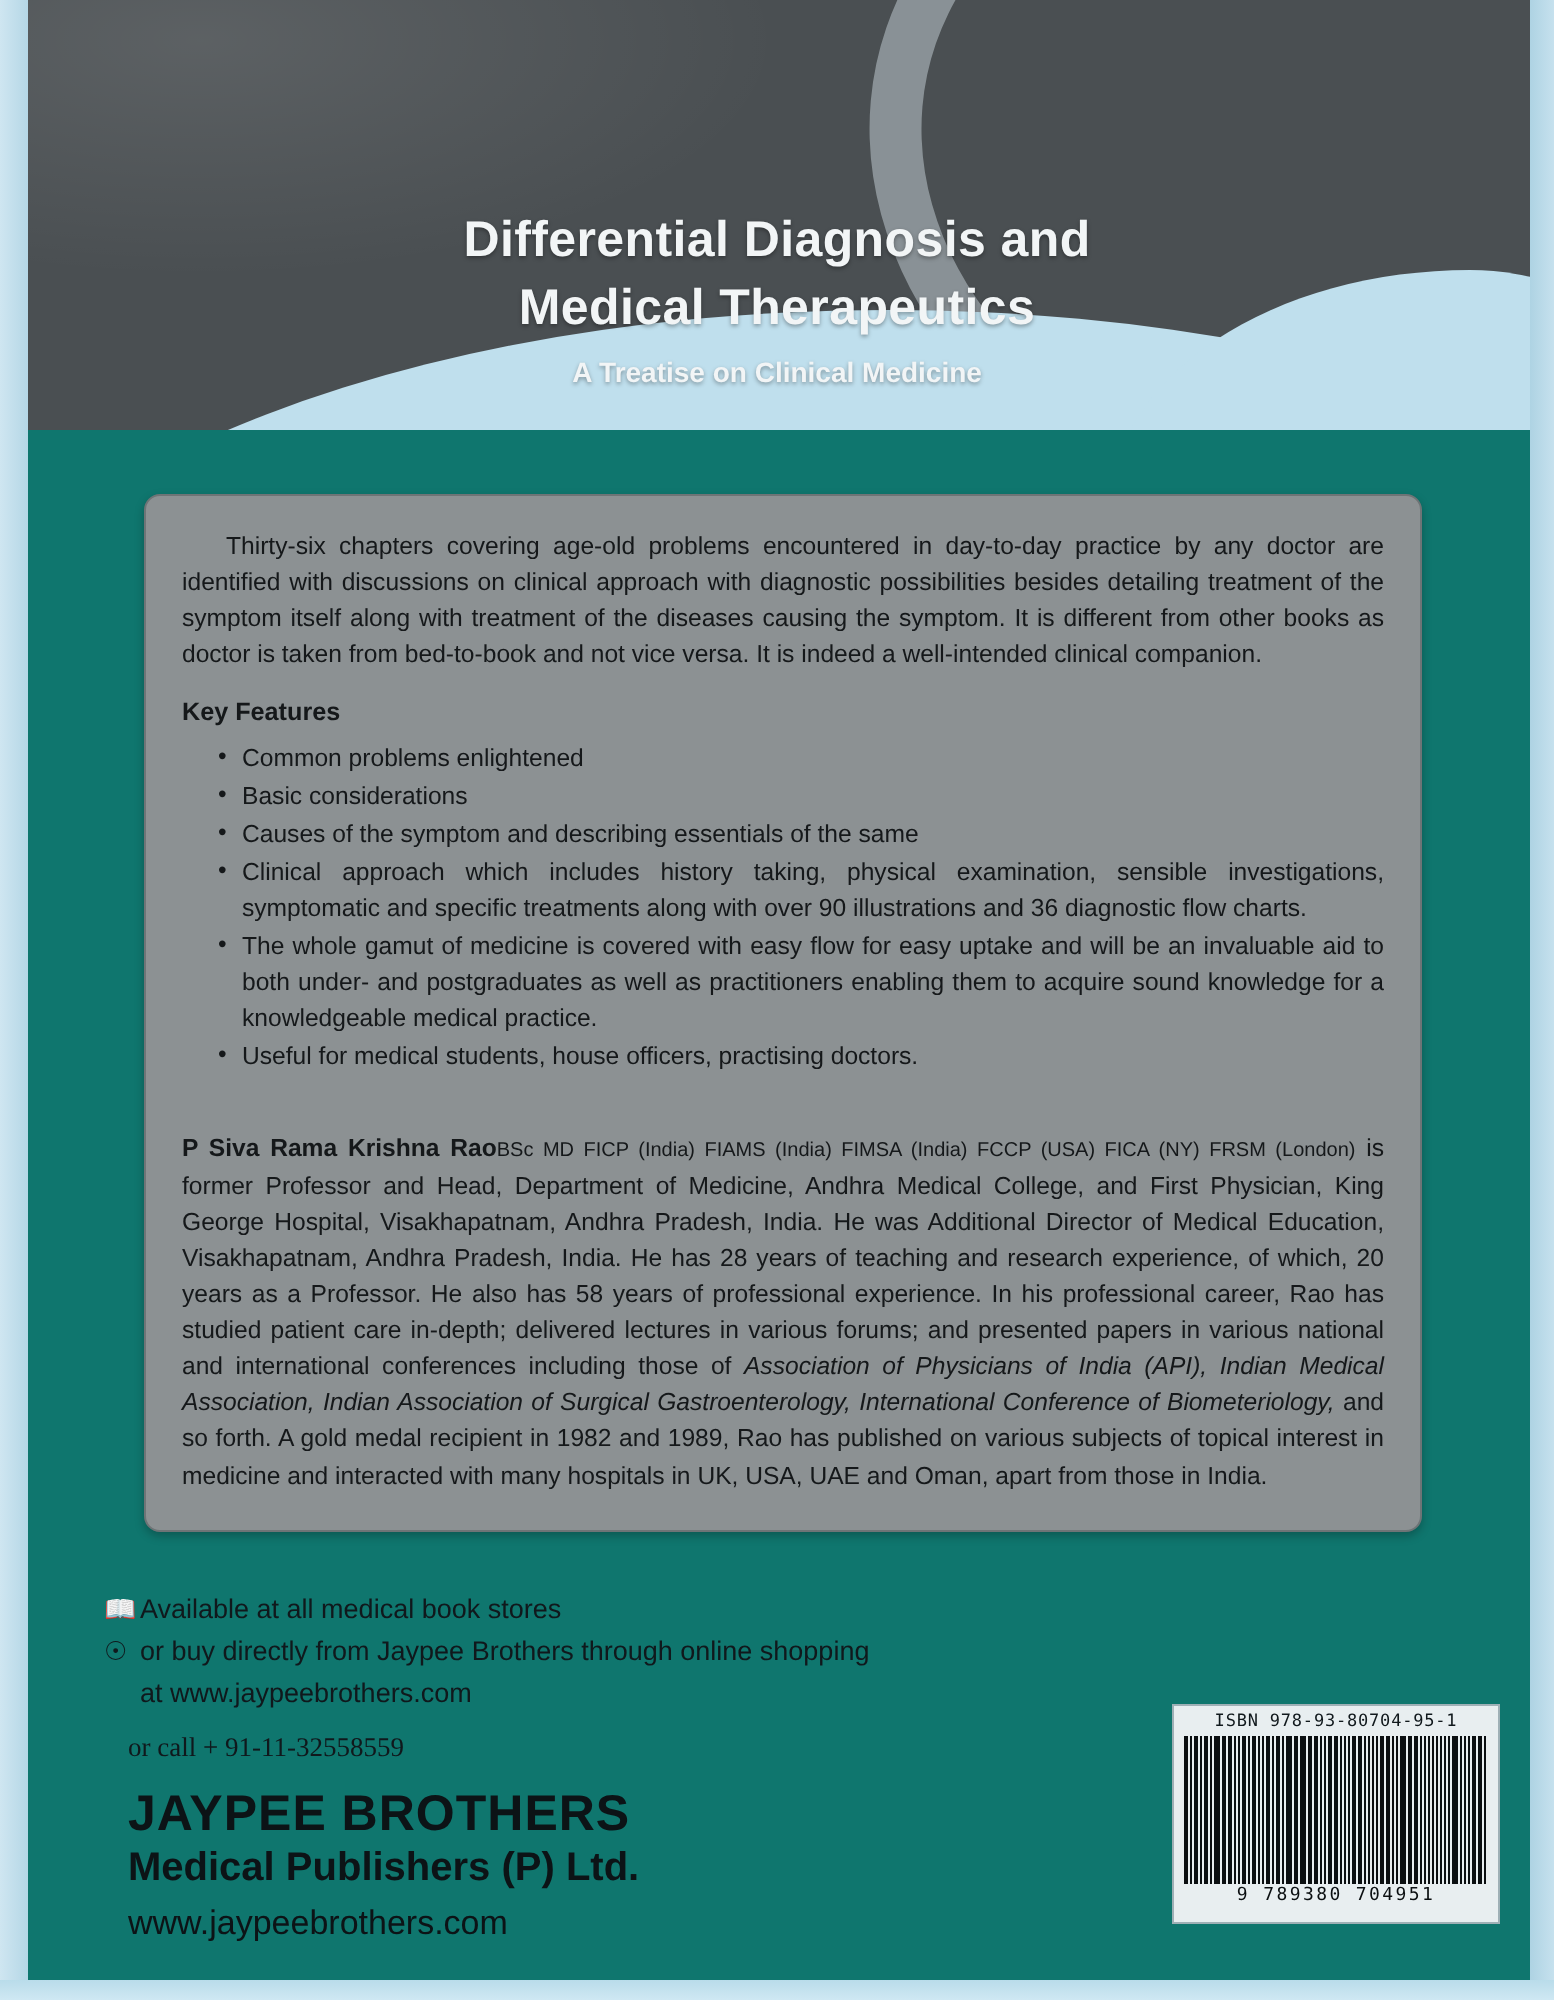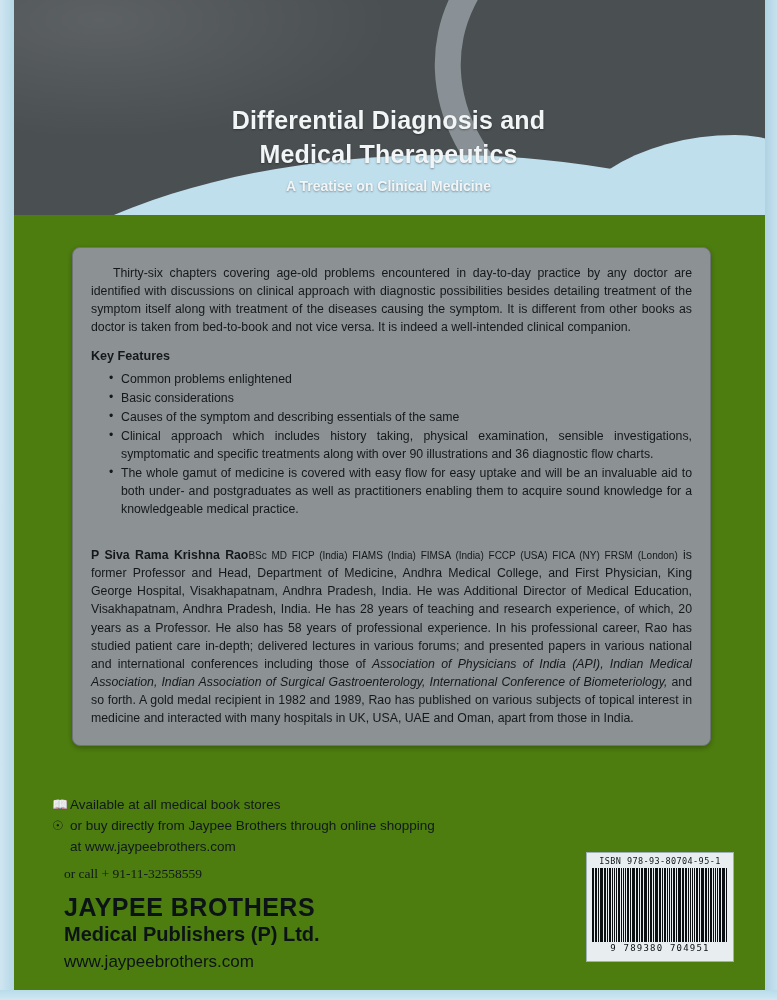--- a/index.html
+++ b/index.html
@@ -12,21 +12,21 @@
     font-family: "Liberation Sans", sans-serif;
     background: #b9dcea;
     overflow: hidden;
     position: relative;
   }
 
   
   .page {
     position: absolute;
     inset: 0;
-    background: #4d7c0f;
+    background: #0f766e;
     padding-left: 17px;
   }
   .scan-edge-left {
     position: absolute;
     left: 0; top: 0; bottom: 0;
     width: 14px;
     background: linear-gradient(to right, #cfe6f1, #b5d7e6);
   }
   .scan-edge-right {
     position: absolute;
@@ -223,21 +223,21 @@
   .pub-web {
     font-size: 17px;
     margin-top: 5px;
   }
 
   
   .barcode-box {
     position: absolute;
     left: 586px;
     top: 852px;
-    width: 148px;
+    width: 164px;
     height: 110px;
     background: #e8eef0;
     border: 1px solid #9fb0b6;
     box-sizing: border-box;
     padding: 3px 5px 2px 5px;
   }
   .isbn-text {
     font-family: "DejaVu Sans Mono", monospace;
     font-size: 8.5px;
     letter-spacing: 0.4px;
@@ -290,20 +290,21 @@
   <div class="desc-panel">
     <p class="indent">Thirty-six chapters covering age-old problems encountered in day-to-day practice by any doctor are identified with discussions on clinical approach with diagnostic possibilities besides detailing treatment of the symptom itself along with treatment of the diseases causing the symptom. It is different from other books as doctor is taken from bed-to-book and not vice versa. It is indeed a well-intended clinical companion.</p>
 
     <div class="kf-title">Key Features</div>
     <ul class="features">
       <li>Common problems enlightened</li>
       <li>Basic considerations</li>
       <li>Causes of the symptom and describing essentials of the same</li>
       <li>Clinical approach which includes history taking, physical examination, sensible investigations, symptomatic and specific treatments along with over 90 illustrations and 36 diagnostic flow charts.</li>
       <li>The whole gamut of medicine is covered with easy flow for easy uptake and will be an invaluable aid to both under- and postgraduates as well as practitioners enabling them to acquire sound knowledge for a knowledgeable medical practice.</li>
+      <li>Useful for medical students, house officers, practising doctors.</li>
     </ul>
 
     <div class="bio">
       <span class="author">P Siva Rama Krishna Rao</span><span class="degrees">BSc MD FICP (India) FIAMS (India) FIMSA (India) FCCP (USA) FICA (NY) FRSM (London)</span><span> is former Professor and Head, Department of Medicine, Andhra Medical College, and First Physician, King George Hospital, Visakhapatnam, Andhra Pradesh, India. He was Additional Director of Medical Education, Visakhapatnam, Andhra Pradesh, India. He has 28 years of teaching and research experience, of which, 20 years as a Professor. He also has 58 years of professional experience. In his professional career, Rao has studied patient care in-depth; delivered lectures in various forums; and presented papers in various national and international conferences including those of </span><em>Association of Physicians of India (API), Indian Medical Association, Indian Association of Surgical Gastroenterology, International Conference of Biometeriology,</em><span> and so forth. A gold medal recipient in 1982 and 1989, Rao has published on various subjects of topical interest in medicine and interacted with many hospitals in UK, USA, UAE and Oman, apart from those in India.</span>
     </div>
   </div>
 
   <div class="avail">
     <div class="avail-row">
       <span class="avail-icon">📖</span>

